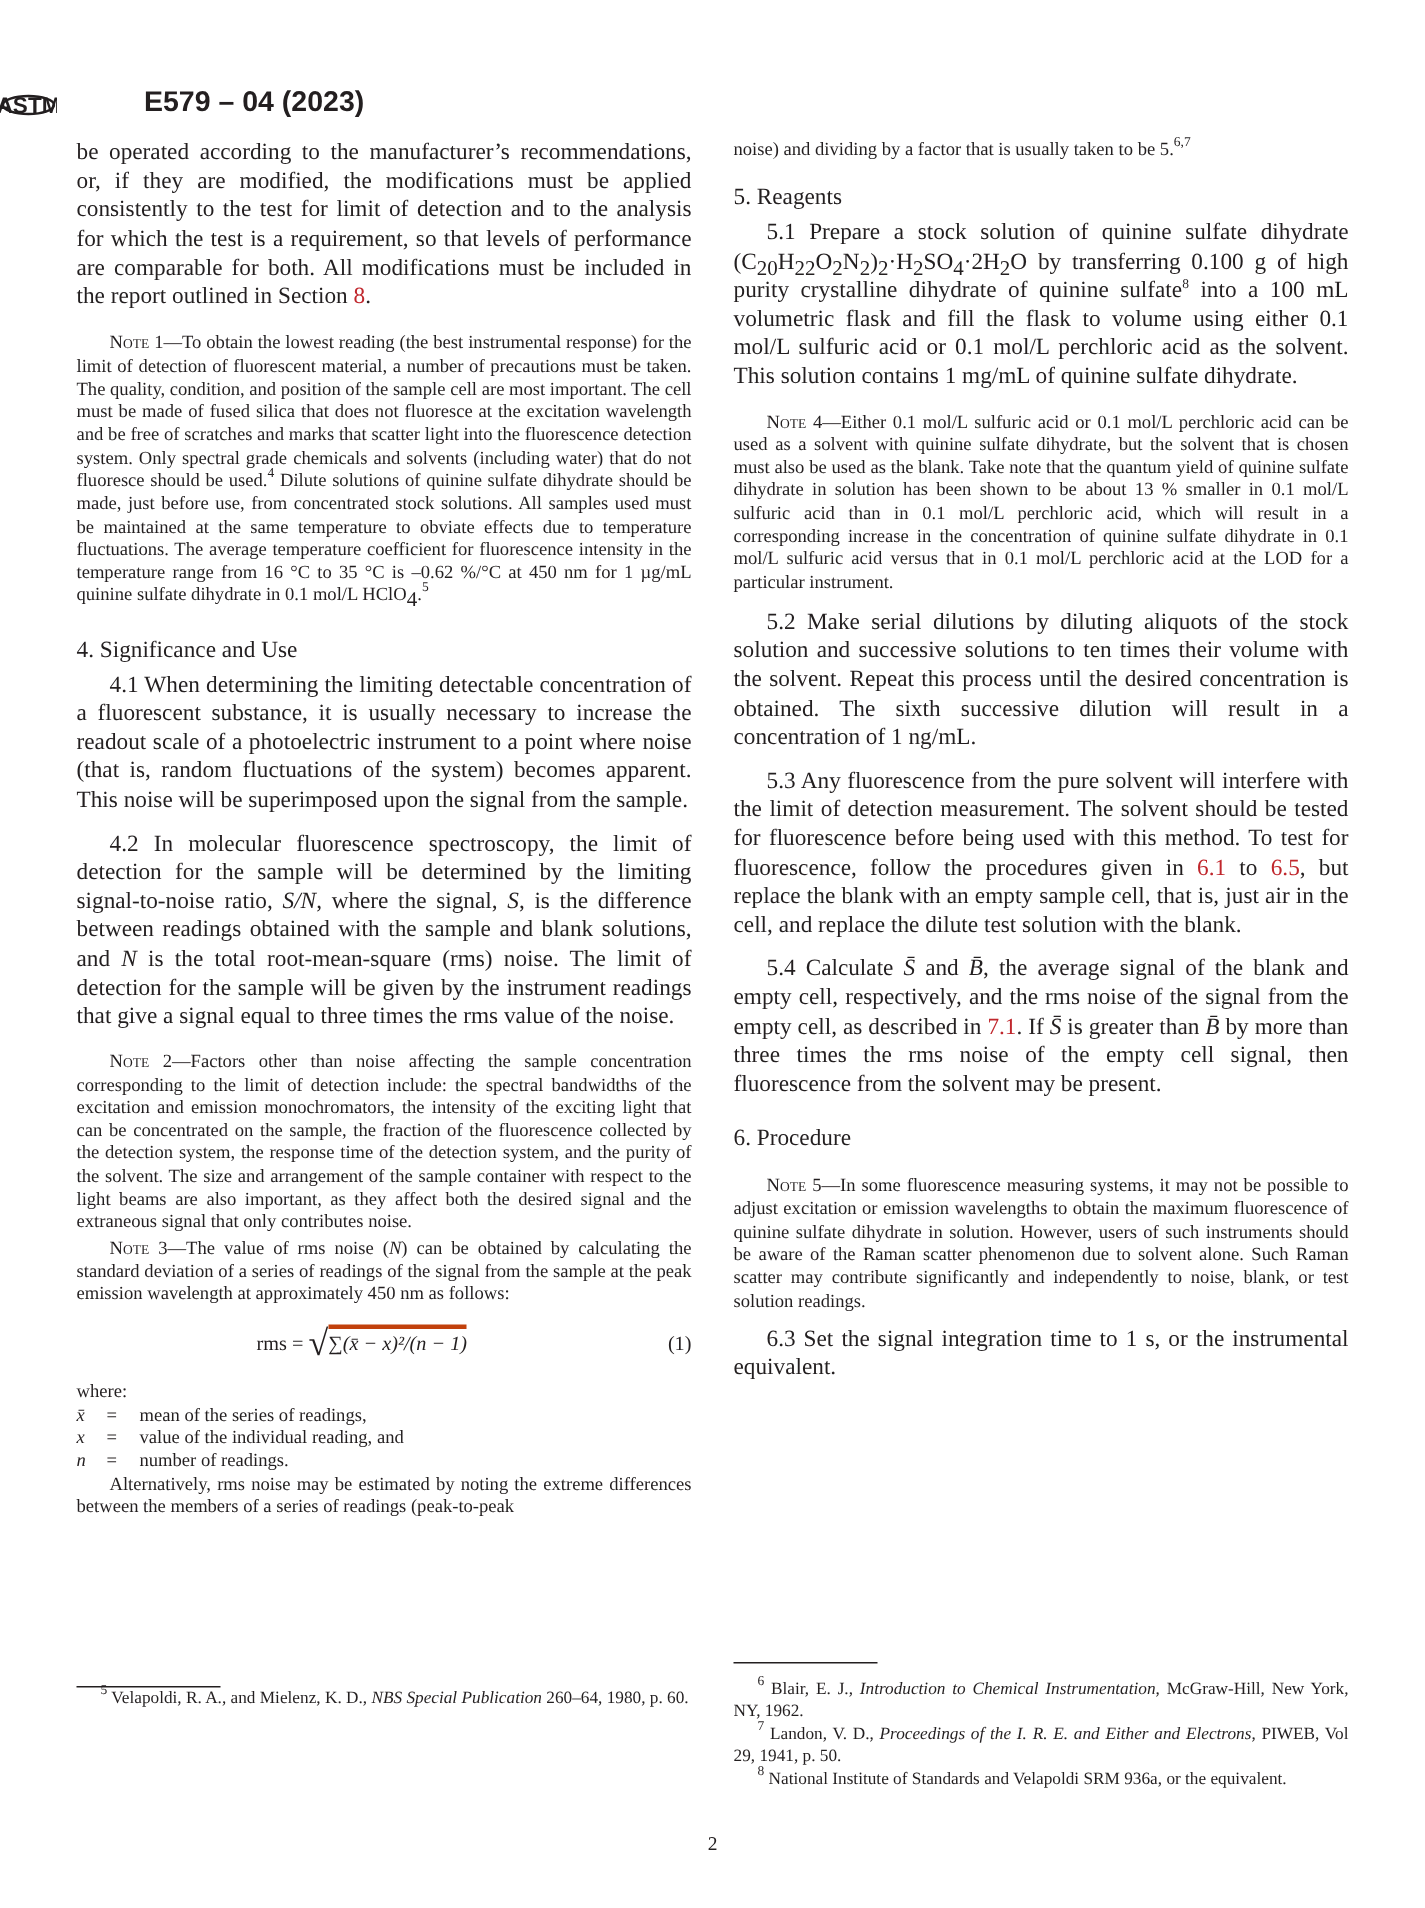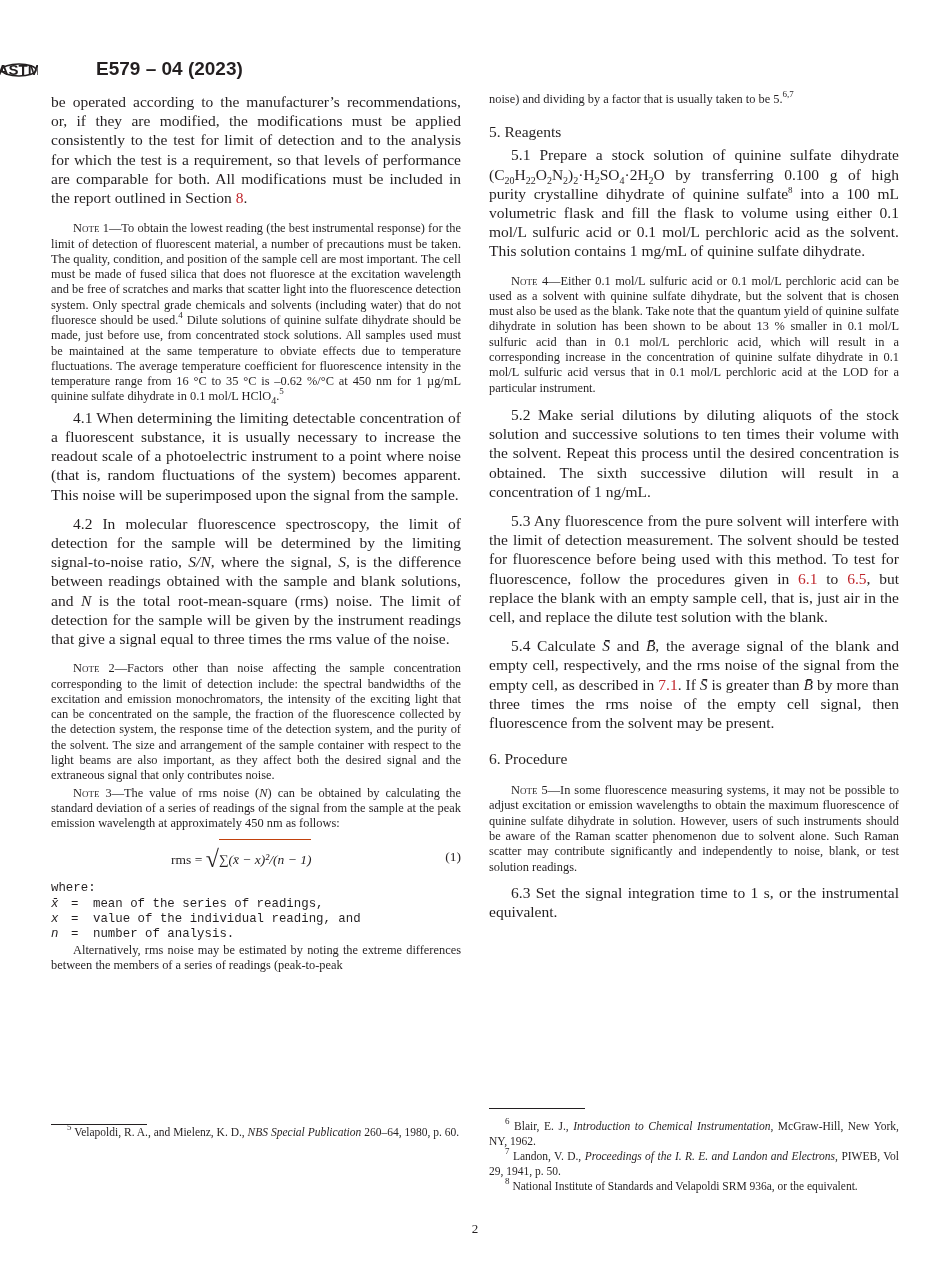--- a/index.html
+++ b/index.html
@@ -12,30 +12,30 @@
   .col { position: absolute; top: 92px; width: 410px; }
   .col.left { left: 51px; }
   .col.right { left: 489px; }
   p { margin: 0; text-align: justify; }
   .body { font-size: 15.5px; line-height: 19.2px; }
   .indent { text-indent: 22px; }
   .note { font-size: 12.4px; line-height: 15.3px; text-indent: 22px; }
   .note .lbl { font-variant: small-caps; }
   h2 { font-size: 15.5px; font-weight: normal; margin: 0; line-height: 20px; }
   sup { font-size: 9px; line-height: 0; vertical-align: 6px; }
-  sub { font-size: 10px; line-height: 0; vertical-align: -4px; }
+  sub { font-size: 14px; line-height: 0; vertical-align: -4px; }
   .link { color: #c0272d; cursor: pointer; }
   i { font-style: italic; }
   .equation { position: relative; font-size: 13.5px; height: 36px; line-height: 36px; }
   .equation .expr { position: absolute; left: 120px; top: 0; }
   .equation .num { position: absolute; right: 0; top: 0; }
   .sqrt { display: inline-block; position: relative; }
   .sqrt .rad { font-size: 24px; vertical-align: -3px; }
-  .sqrt .under { border-top: 1px solid #c2410c; padding-top: 11px; display: inline-block; line-height: 18px; }
-  .defs { font-size: 12.4px; line-height: 15.3px; font-family: Liberation Mono, monospace; }
+  .sqrt .under { border-top: 3px solid #c2410c; padding-top: 1px; display: inline-block; line-height: 18px; }
+  .defs { font-size: 12.4px; line-height: 15.3px; }
   .defs .row { display: flex; }
   .defs .sym { width: 20px; font-style: italic; }
   .defs .eq { width: 22px; text-align: left; }
   .rule { width: 96px; border-top: 1px solid #231f20; }
   .fn { font-size: 11.5px; line-height: 15px; text-indent: 16px; }
   .pagenum { position: absolute; top: 1221px; left: 0; width: 950px; text-align: center; font-size: 13px; }
 </style>
 </head>
 <body>
 
@@ -45,20 +45,21 @@
     <text x="19" y="20" text-anchor="middle" font-family="Liberation Sans, sans-serif" font-weight="bold" font-size="15" fill="#231f20">ASTM</text>
   </svg>
   <span class="title">E579 – 04 (2023)</span>
 </div>
 
 <div class="col left">
   <p class="body"><span>be operated according to the manufacturer’s recommendations, or, if they are modified, the modifications must be applied consistently to the test for limit of detection and to the analysis for which the test is a requirement, so that levels of performance are comparable for both. All modifications must be included in the report outlined in Section </span><span class="link">8</span><span>.</span></p>
 
   <p class="note" style="margin-top:14px"><span class="lbl">Note</span> <span>1—</span><span>To obtain the lowest reading (the best instrumental response) for the limit of detection of fluorescent material, a number of precautions must be taken. The quality, condition, and position of the sample cell are most important. The cell must be made of fused silica that does not fluoresce at the excitation wavelength and be free of scratches and marks that scatter light into the fluorescence detection system. Only spectral grade chemicals and solvents (including water) that do not fluoresce should be used.</span><sup>4</sup><span> Dilute solutions of quinine sulfate dihydrate should be made, just before use, from concentrated stock solutions. All samples used must be maintained at the same temperature to obviate effects due to temperature fluctuations. The average temperature coefficient for fluorescence intensity in the temperature range from 16 °C to 35 °C is –0.62 %/°C at 450 nm for 1 µg/mL quinine sulfate dihydrate in 0.1 mol/L HClO</span><sub>4</sub><span>.</span><sup>5</sup></p>
 
+  <h2 style="margin-top:19px">4.  Significance and Use</h2>
   <p class="body indent" style="margin-top:3px">4.1  When determining the limiting detectable concentration of a fluorescent substance, it is usually necessary to increase the readout scale of a photoelectric instrument to a point where noise (that is, random fluctuations of the system) becomes apparent. This noise will be superimposed upon the signal from the sample.</p>
   <p class="body indent" style="margin-top:10px"><span>4.2 In molecular fluorescence spectroscopy, the limit of detection for the sample will be determined by the limiting signal-to-noise ratio, </span><i>S/N</i><span>, where the signal, </span><i>S</i><span>, is the difference between readings obtained with the sample and blank solutions, and </span><i>N</i><span> is the total root-mean-square (rms) noise. The limit of detection for the sample will be given by the instrument readings that give a signal equal to three times the rms value of the noise.</span></p>
 
   <p class="note" style="margin-top:13px"><span class="lbl">Note</span> <span>2—</span><span>Factors other than noise affecting the sample concentration corresponding to the limit of detection include: the spectral bandwidths of the excitation and emission monochromators, the intensity of the exciting light that can be concentrated on the sample, the fraction of the fluorescence collected by the detection system, the response time of the detection system, and the purity of the solvent. The size and arrangement of the sample container with respect to the light beams are also important, as they affect both the desired signal and the extraneous signal that only contributes noise.</span></p>
   <p class="note" style="margin-top:2px"><span class="lbl">Note</span> <span>3—</span><span>The value of rms noise (</span><i>N</i><span>) can be obtained by calculating the standard deviation of a series of readings of the signal from the sample at the peak emission wavelength at approximately 450 nm as follows:</span></p>
 
   <div class="equation" style="margin-top:8px">
     <span class="expr"><span>rms = </span><span class="sqrt"><span class="rad">√</span><span class="under"><span>∑</span><i>(x̄ − x)²/(n − 1)</i></span></span></span>
     <span class="num">(1)</span>
   </div>
@@ -71,21 +72,21 @@
         <span>mean of the series of readings,</span>
       </div>
     <div class="row">
         <span class="sym">x</span>
         <span class="eq">=</span>
         <span>value of the individual reading, and</span>
       </div>
     <div class="row">
         <span class="sym">n</span>
         <span class="eq">=</span>
-        <span>number of analysis.</span>
+        <span>number of readings.</span>
       </div>
   </div>
   <p class="note">Alternatively, rms noise may be estimated by noting the extreme differences between the members of a series of readings (peak-to-peak</p>
 </div>
 
 <div style="position:absolute; left:51px; top:1124px; width:410px;">
   <div class="rule"></div>
   <p class="fn"><sup>5</sup><span> Velapoldi, R. A., and Mielenz, K. D., </span><i>NBS Special Publication</i><span> 260–64, 1980, p. 60.</span></p>
 </div>
 
@@ -102,17 +103,17 @@
   <p class="body indent" style="margin-top:10px"><span>5.4 Calculate </span><i>S̄</i><span> and </span><i>B̄</i><span>, the average signal of the blank and empty cell, respectively, and the rms noise of the signal from the empty cell, as described in </span><span class="link">7.1</span><span>. If </span><i>S̄</i><span> is greater than </span><i>B̄</i><span> by more than three times the rms noise of the empty cell signal, then fluorescence from the solvent may be present.</span></p>
 
   <h2 style="margin-top:17px">6.  Procedure</h2>
   <p class="note" style="margin-top:14px"><span class="lbl">Note</span> <span>5—</span><span>In some fluorescence measuring systems, it may not be possible to adjust excitation or emission wavelengths to obtain the maximum fluorescence of quinine sulfate dihydrate in solution. However, users of such instruments should be aware of the Raman scatter phenomenon due to solvent alone. Such Raman scatter may contribute significantly and independently to noise, blank, or test solution readings.</span></p>
   <p class="body indent" style="margin-top:8px">6.3 Set the signal integration time to 1 s, or the instrumental equivalent.</p>
 </div>
 
 <div style="position:absolute; left:489px; top:1108px; width:410px;">
   <div class="rule"></div>
   <p class="fn" style="margin-top:10px"><sup>6</sup><span> Blair, E. J., </span><i>Introduction to Chemical Instrumentation</i><span>, McGraw-Hill, New York, NY, 1962.</span></p>
-  <p class="fn"><sup>7</sup><span> Landon, V. D., </span><i>Proceedings of the I. R. E. and Landon and Electrons</i><span>, PIWEB, Vol 29, 1941, p. 50.</span></p>
+  <p class="fn"><sup>7</sup><span> Landon, V. D., </span><i>Proceedings of the I. R. E. and Either and Electrons</i><span>, PIWEB, Vol 29, 1941, p. 50.</span></p>
   <p class="fn"><sup>8</sup><span> National Institute of Standards and Velapoldi SRM 936a, or the equivalent.</span></p>
 </div>
 
 <div class="pagenum">2</div>
 
 </body></html>

